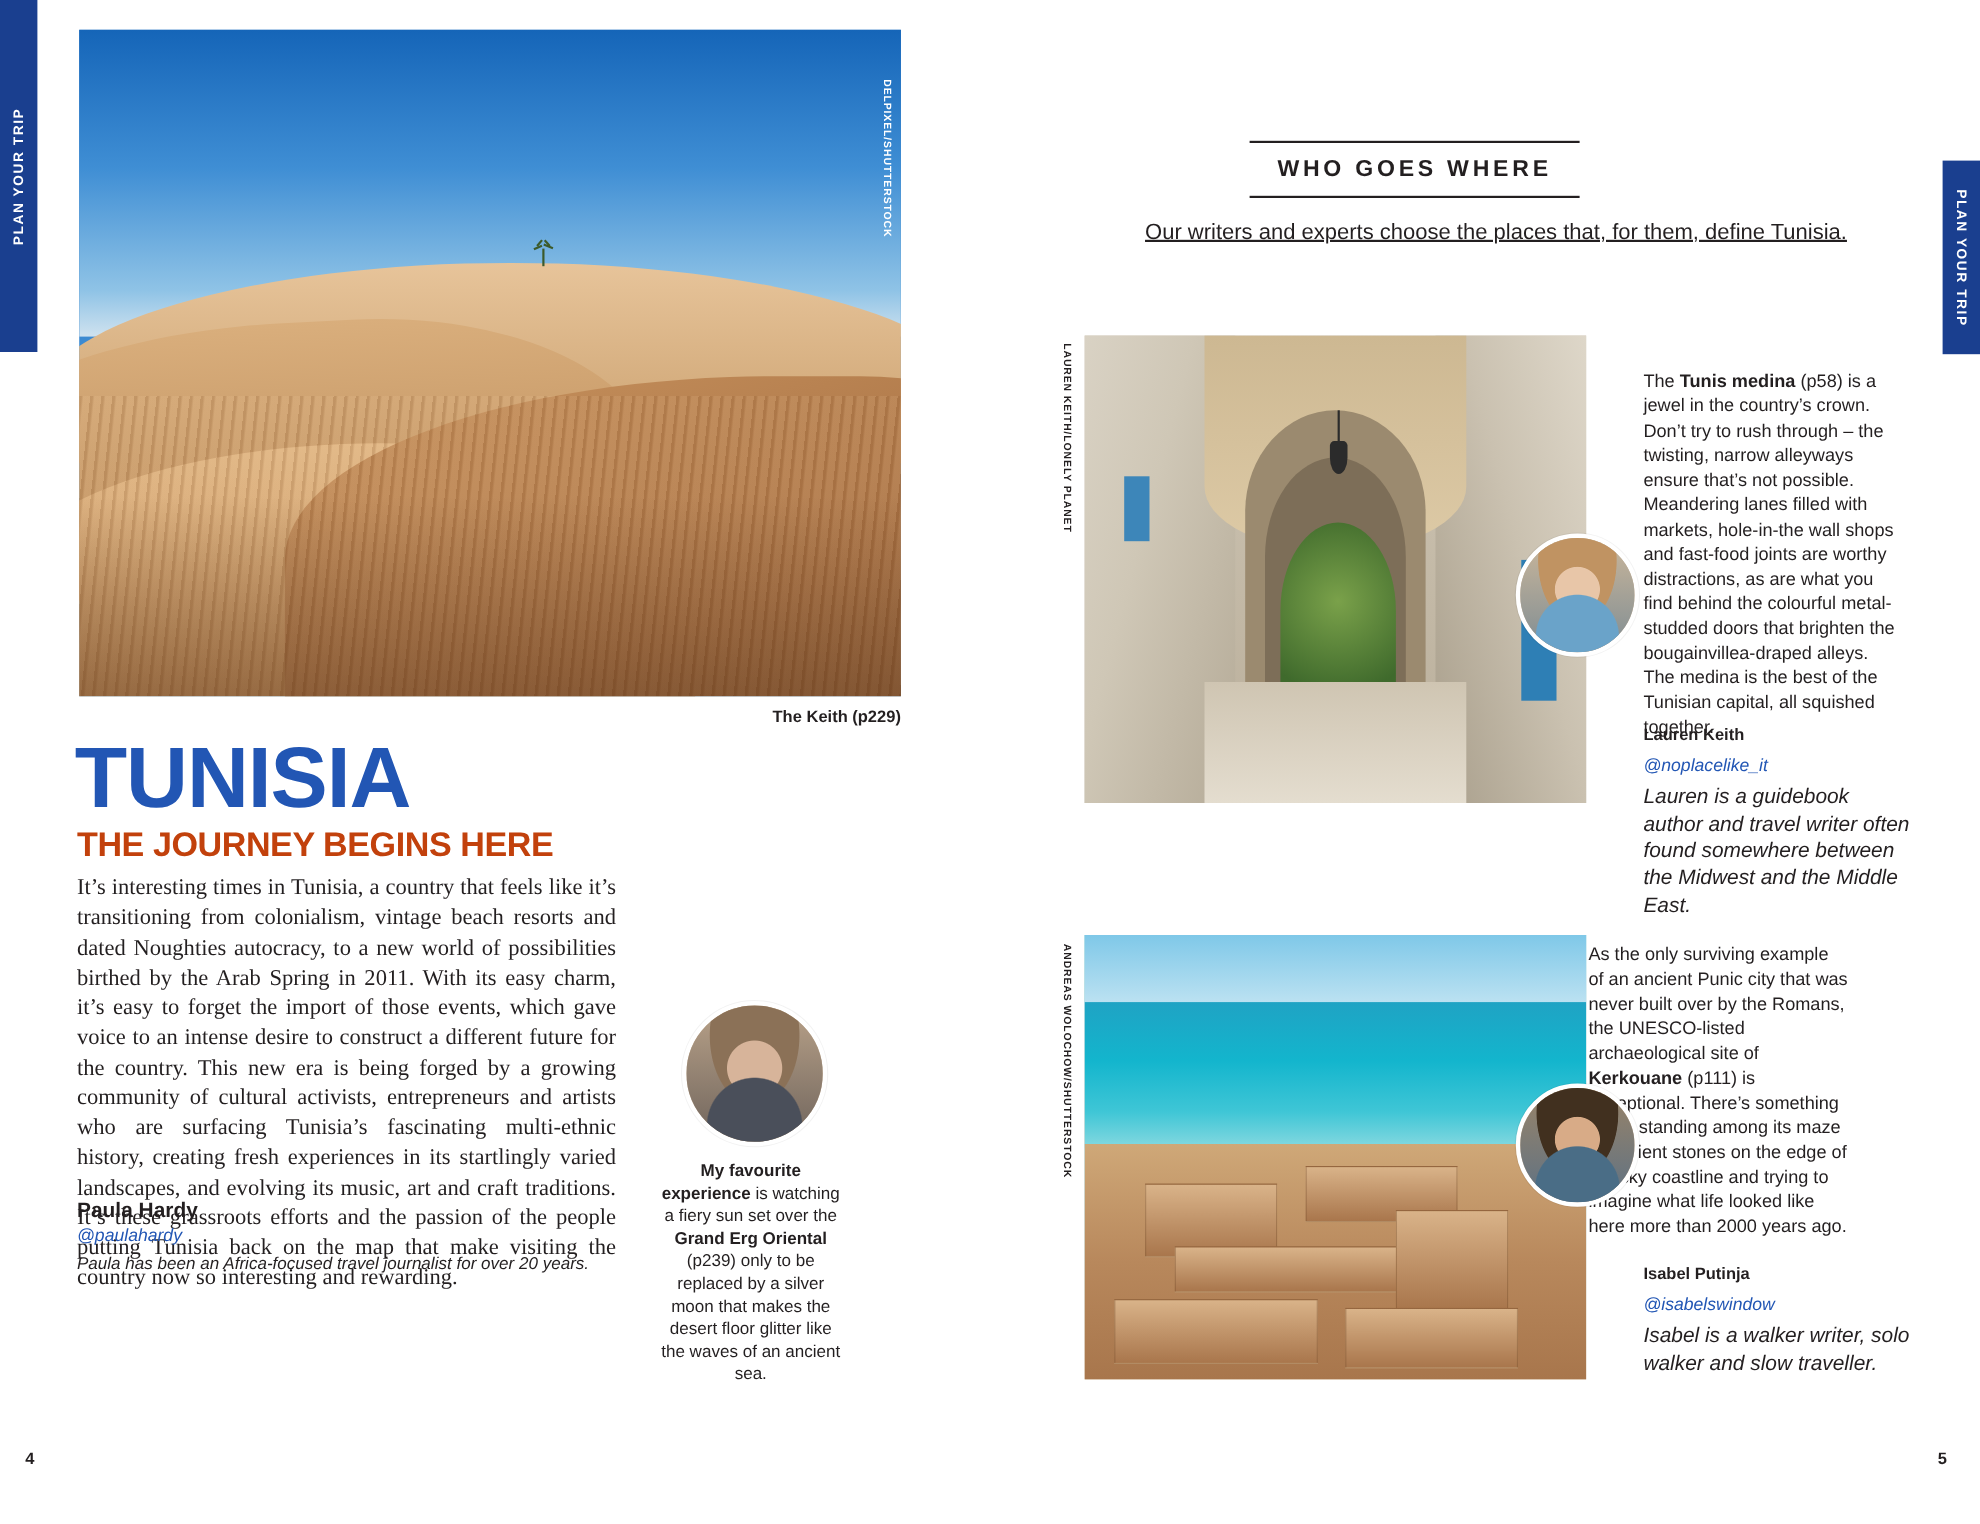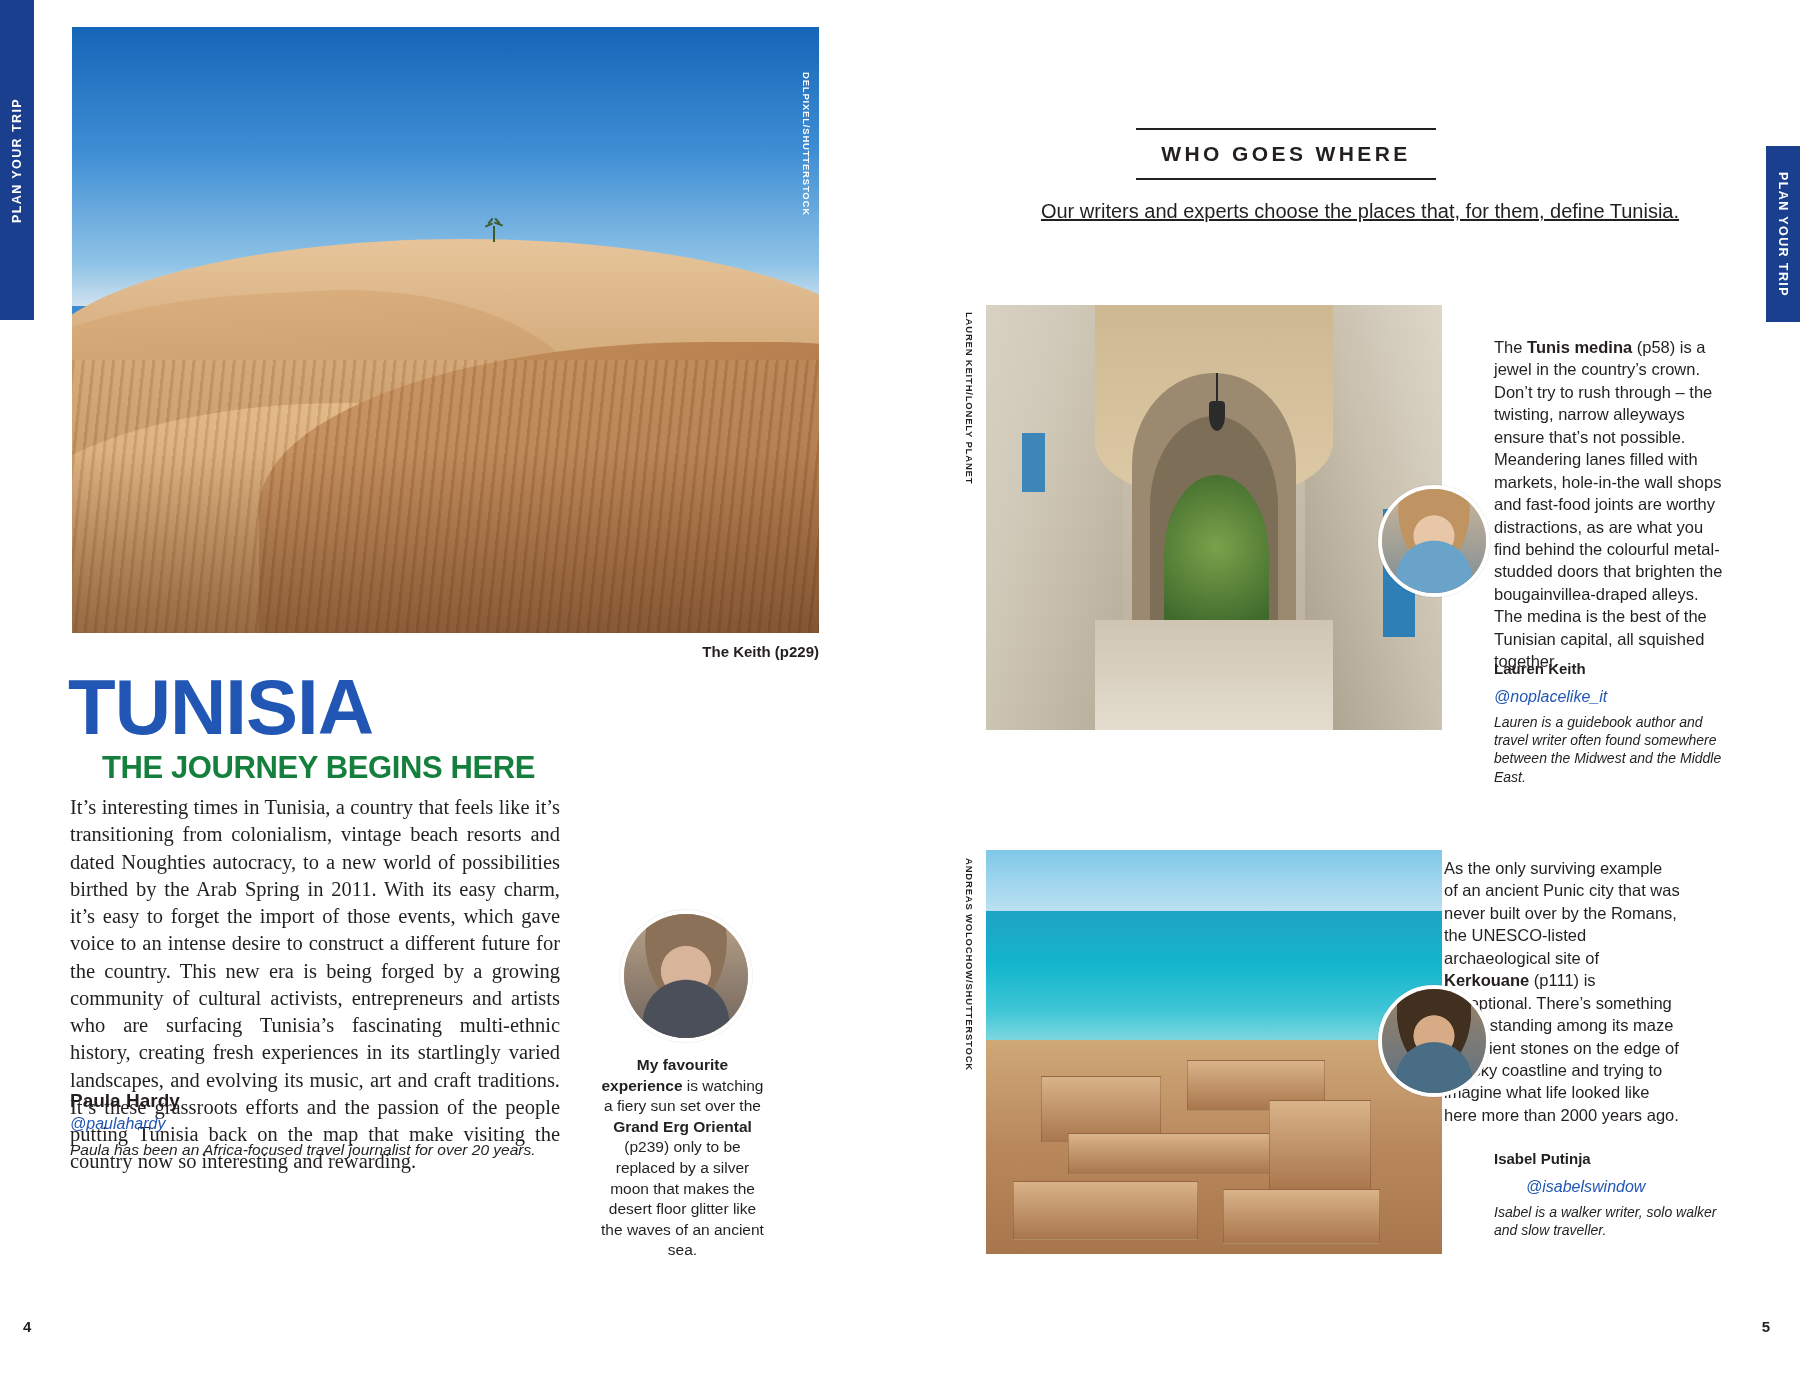--- a/index.html
+++ b/index.html
@@ -130,22 +130,21 @@
     color: #2256b4;
     letter-spacing: -1px;
     line-height: 1;
   }
   #title-sub {
     position: absolute;
     left: 70px; top: 750px;
     font-size: 31px;
     font-weight: 700;
     letter-spacing: -0.4px;
-    color: #15803d;
-    margin-left: 32px;
+    color: #c2410c;
   }
 
   #intro-body {
     position: absolute;
     left: 70px; top: 794px;
     width: 490px;
     font-family: "Liberation Serif", serif;
     font-size: 20.5px;
     line-height: 1.33;
     text-align: justify;
@@ -312,27 +311,27 @@
     position: absolute;
     font-size: 15px; font-weight: 700;
   }
   .author-handle {
     position: absolute;
     font-size: 16px; font-style: italic; color: #2256b4;
   }
   .author-bio {
     position: absolute;
     width: 242px;
-    font-size: 14px; font-style: italic; line-height: 1.3;
+    font-size: 19px; font-style: italic; line-height: 1.3;
   }
   #lauren-name { left: 1494px; top: 660px; }
   #lauren-handle { left: 1494px; top: 688px; }
   #lauren-bio { left: 1494px; top: 713px; }
   #isabel-name { left: 1494px; top: 1150px; }
-  #isabel-handle { left: 1494px; top: 1178px; margin-left: 32px; }
+  #isabel-handle { left: 1494px; top: 1178px; }
   #isabel-bio { left: 1494px; top: 1203px; }
 
   #lauren-portrait { left: 1378px; top: 485px; width: 104px; height: 104px; }
   #lauren-portrait .face {
     background:
       radial-gradient(circle at 50% 86%, #6aa3c9 0 36%, rgba(106,163,201,0) 37%),
       radial-gradient(circle at 50% 45%, #e8c6a8 0 26%, rgba(232,198,168,0) 27%),
       radial-gradient(ellipse at 50% 20%, #c09362 0 48%, rgba(192,147,98,0) 49%),
       linear-gradient(to bottom, #cbb79b, #7e8c93);
   }

